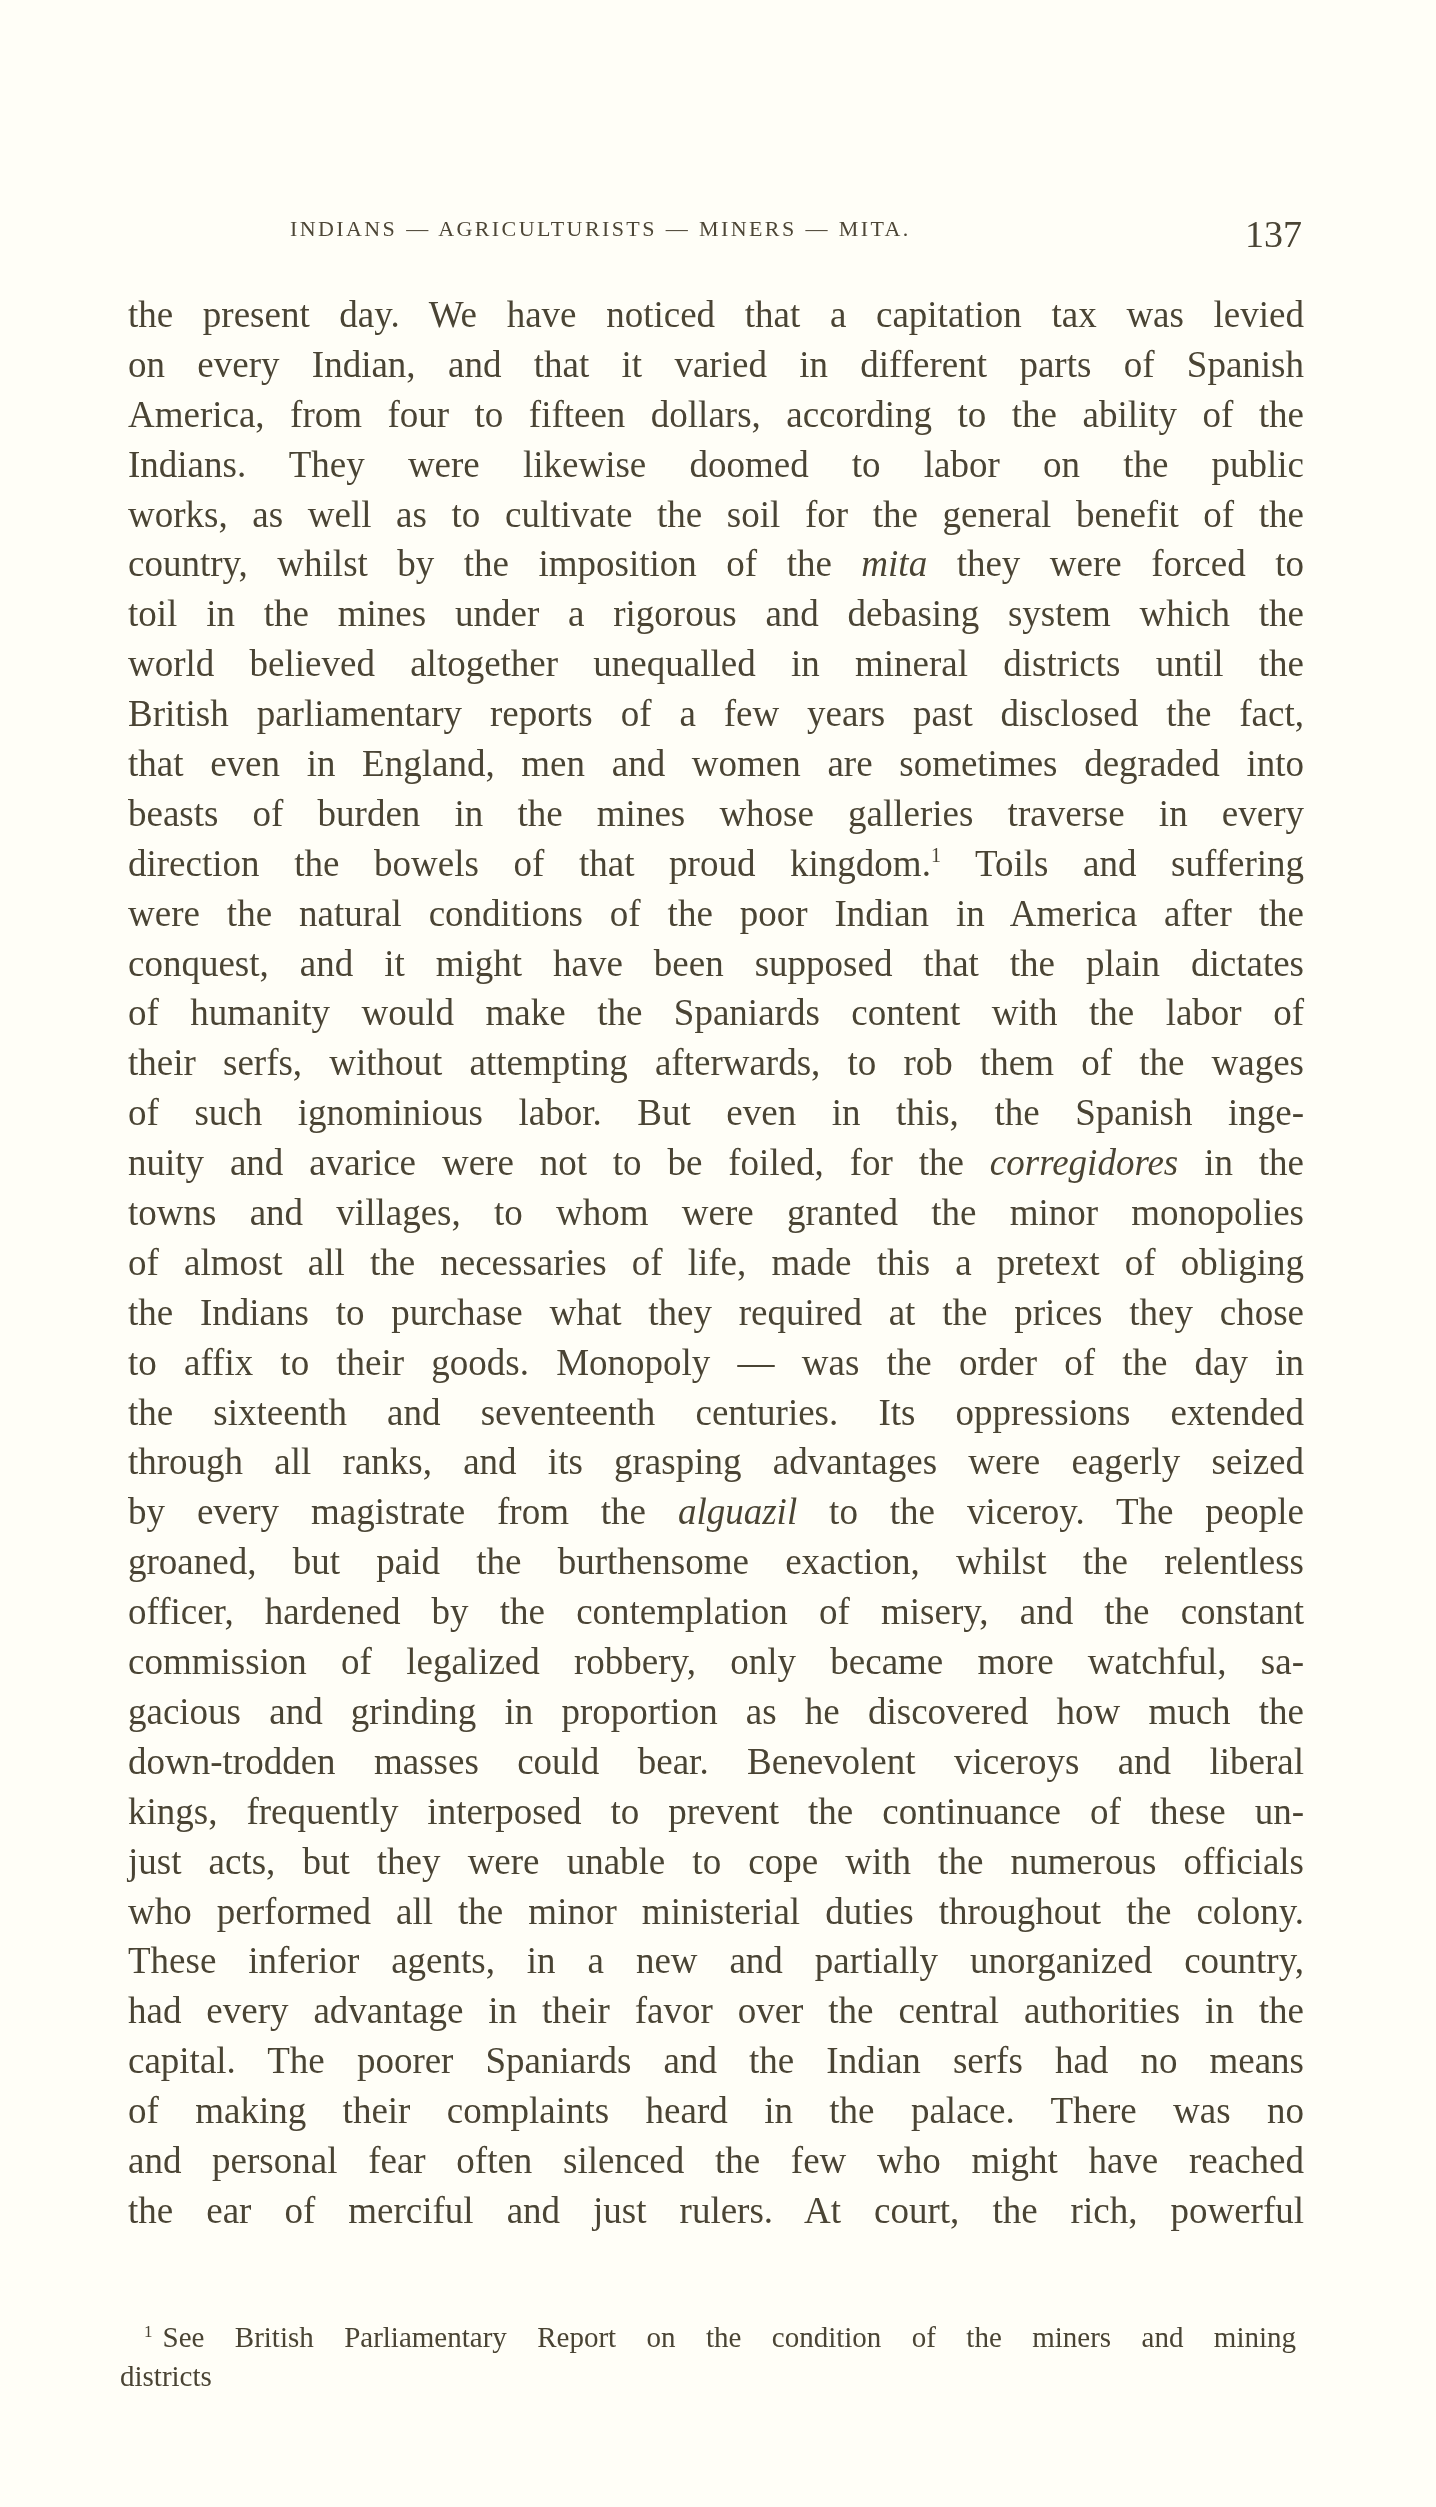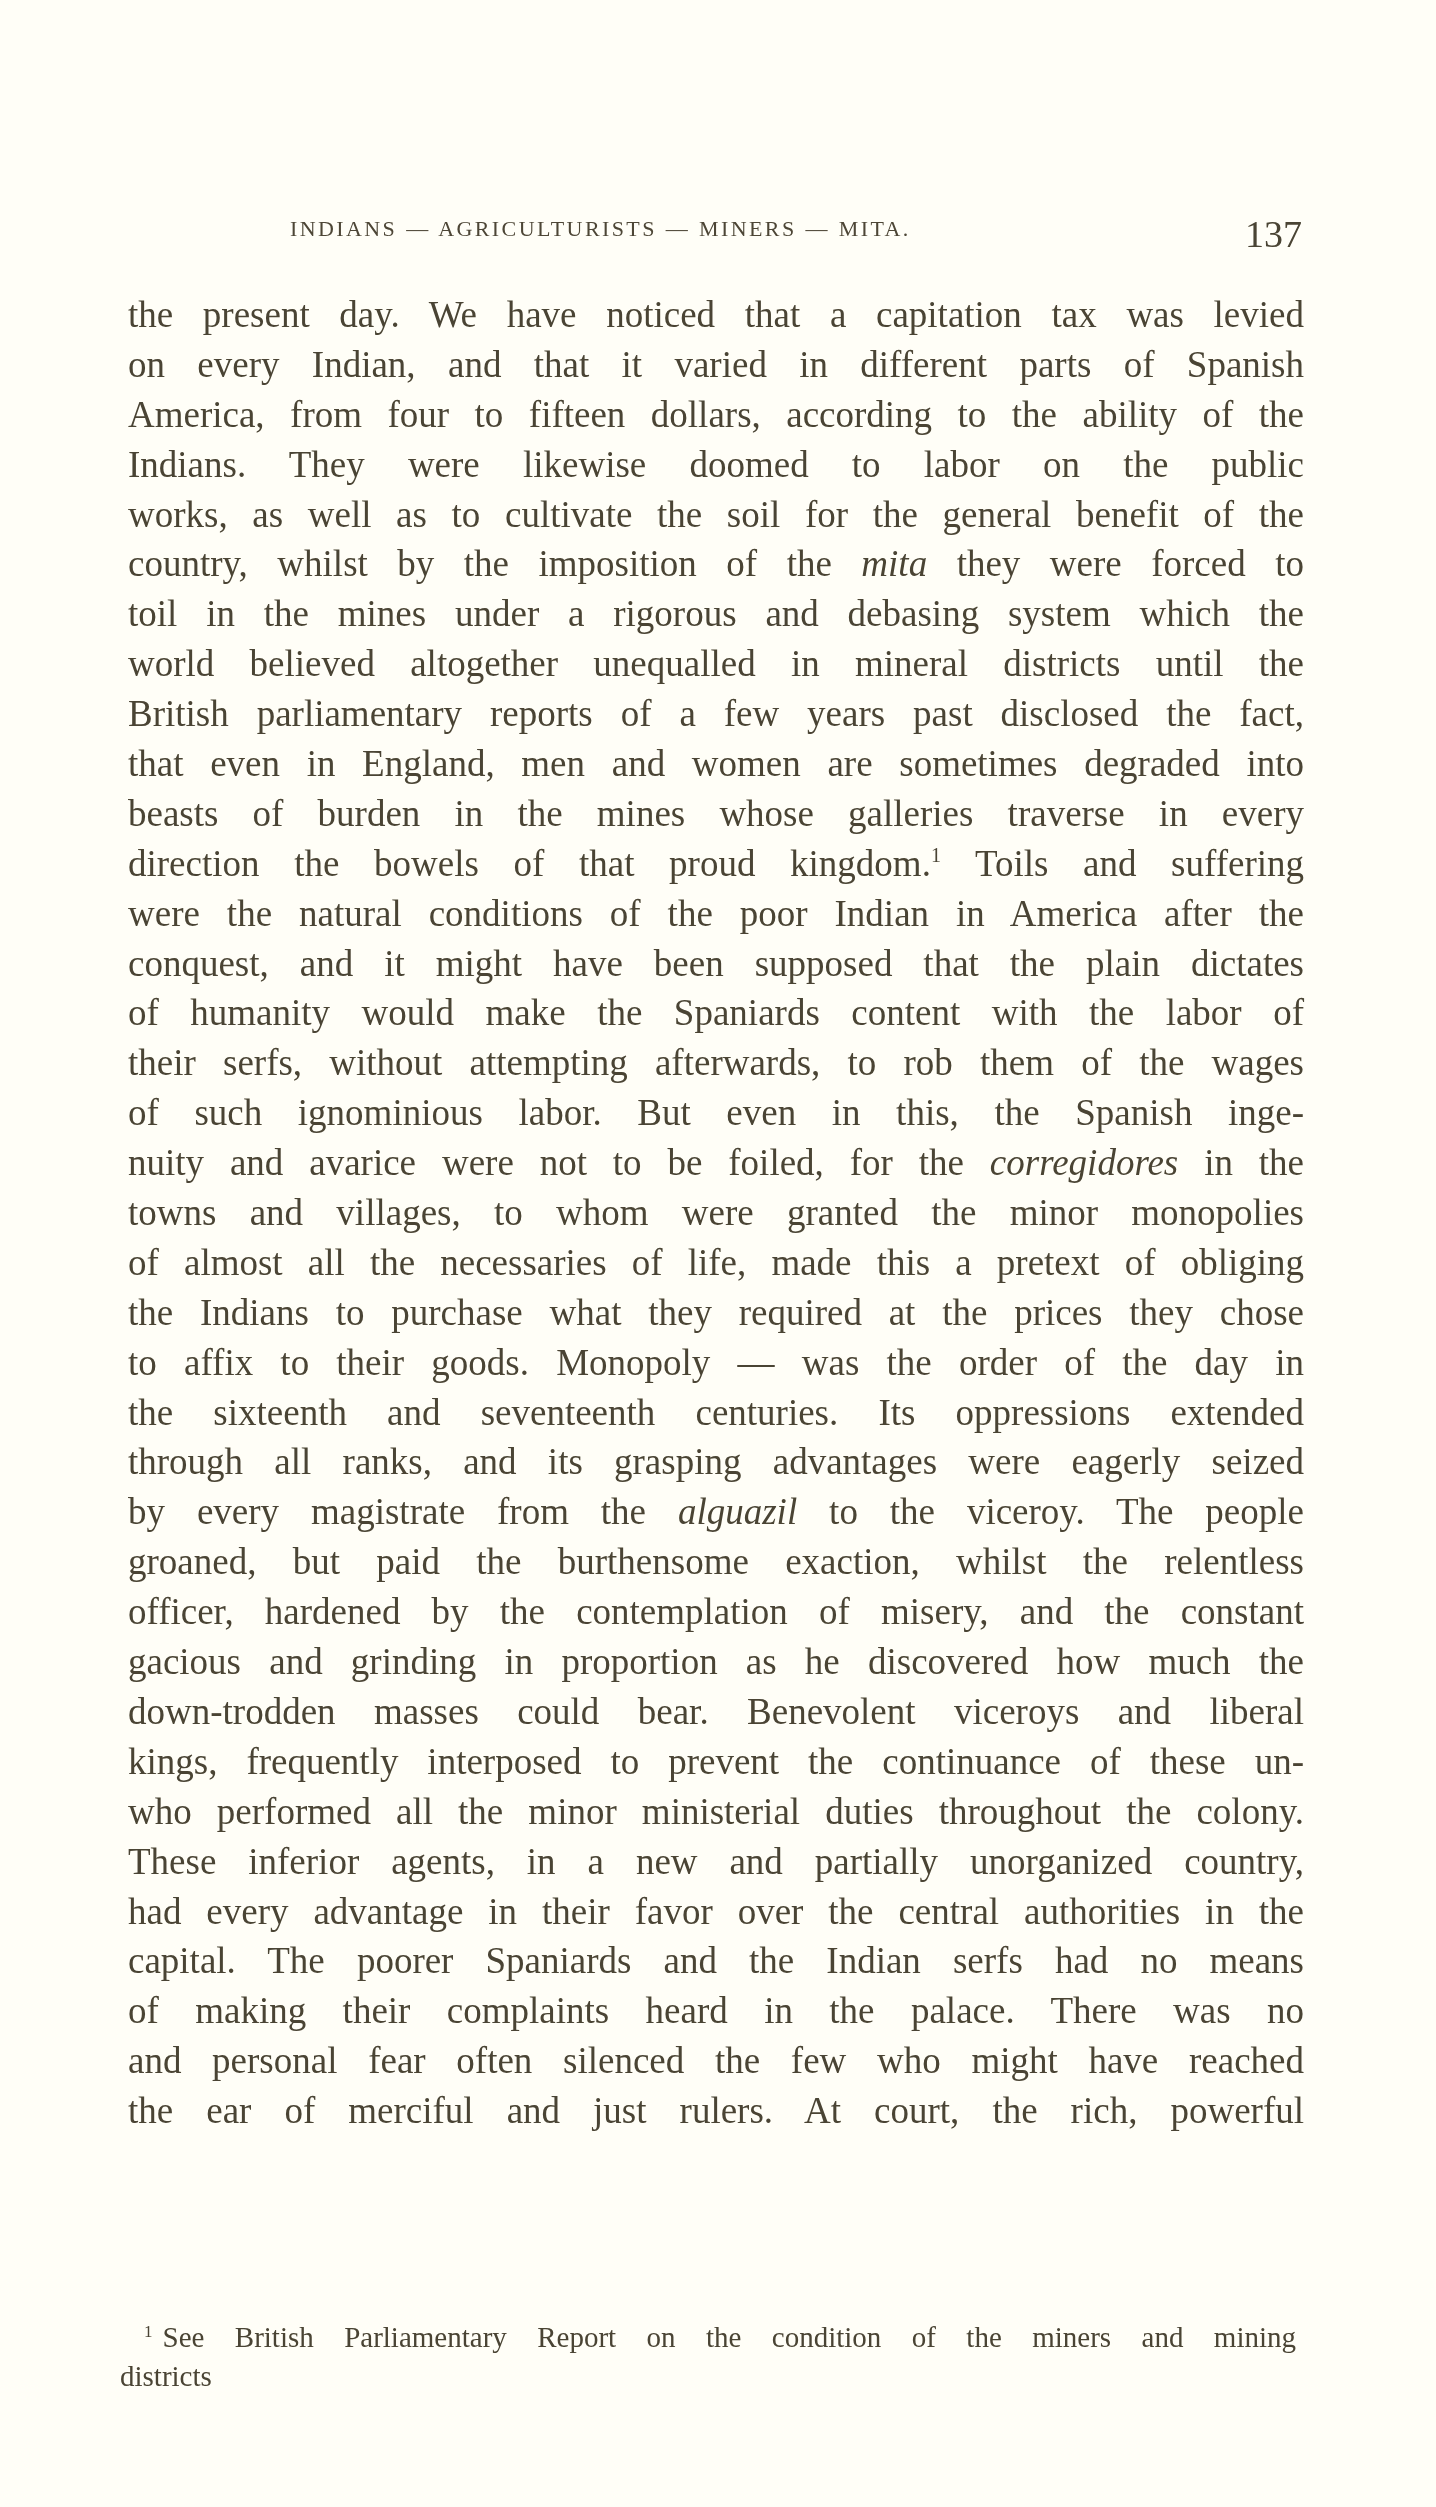--- a/index.html
+++ b/index.html
@@ -121,23 +121,25 @@
     <span class="line"><span>nuity and avarice were not to be foiled, for the </span><i>corregidores</i><span> in the</span></span>
     <span class="line"><span>towns and villages, to whom were granted the minor monopolies</span></span>
     <span class="line"><span>of almost all the necessaries of life, made this a pretext of obliging</span></span>
     <span class="line"><span>the Indians to purchase what they required at the prices they chose</span></span>
     <span class="line"><span>to affix to their goods.  Monopoly — was the order of the day in</span></span>
     <span class="line"><span>the sixteenth and seventeenth centuries.  Its oppressions extended</span></span>
     <span class="line"><span>through all ranks, and its grasping advantages were eagerly seized</span></span>
     <span class="line"><span>by every magistrate from the </span><i>alguazil</i><span> to the viceroy.  The people</span></span>
     <span class="line"><span>groaned, but paid the burthensome exaction, whilst the relentless</span></span>
     <span class="line"><span>officer, hardened by the contemplation of misery, and the constant</span></span>
+    <span class="line"><span>commission of legalized robbery, only became more watchful, sa-</span></span>
     <span class="line"><span>gacious and grinding in proportion as he discovered how much the</span></span>
     <span class="line"><span>down-trodden masses could bear.  Benevolent viceroys and liberal</span></span>
     <span class="line"><span>kings, frequently interposed to prevent the continuance of these un-</span></span>
+    <span class="line"><span>just acts, but they were unable to cope with the numerous officials</span></span>
     <span class="line"><span>who performed all the minor ministerial duties throughout the colony.</span></span>
     <span class="line"><span>These inferior agents, in a new and partially unorganized country,</span></span>
     <span class="line"><span>had every advantage in their favor over the central authorities in the</span></span>
     <span class="line"><span>capital.  The poorer Spaniards and the Indian serfs had no means</span></span>
     <span class="line"><span>of making their complaints heard in the palace.  There was no</span></span>
     <span class="line"><span>and personal fear often silenced the few who might have reached</span></span>
     <span class="line last"><span>the ear of merciful and just rulers.  At court, the rich, powerful</span></span>
   </div>
 
 <div class="footnotes">

